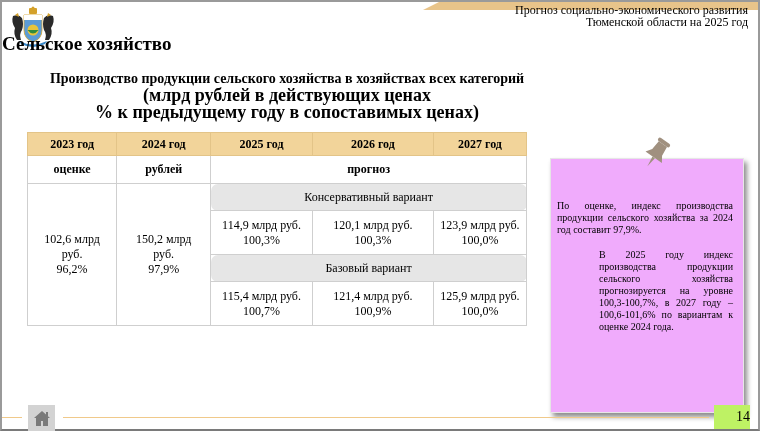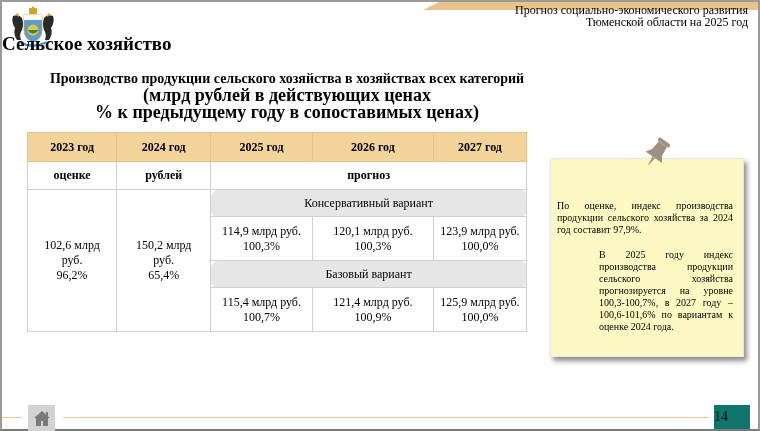--- a/index.html
+++ b/index.html
@@ -20,39 +20,39 @@
   .page-title { position: absolute; left: 0; width: 730px; top: 31px; text-align: left;
                 font-size: 19px; font-weight: bold; }
 
   .subtitle { position: absolute; left: 0; width: 570px; top: 68px; text-align: center;
               font-size: 14px; line-height: 17px; font-weight: bold; }
   .subtitle .it { font-size: 18px; }
 
   table.data { position: absolute; left: 25px; top: 130px; width: 500px; border-collapse: collapse;
                font-size: 12px; text-align: center; }
   table.data td { border: 1px solid #cfcfcf; vertical-align: middle; line-height: 15px; }
-  table.data tr.head td { background: #f2d49a; font-weight: bold; height: 29px; border-color: #e3c488; }
+  table.data tr.head td { background: #f2d49a; font-weight: bold; height: 23px; border-color: #e3c488; }
   table.data tr.stat td { font-weight: bold; height: 28px; }
   table.data td.variant { background: #e6e6e6; height: 27px; border-radius: 7px; }
   table.data td.val { height: 44px; }
 
-  .note-card { position: absolute; left: 548px; top: 156px; width: 194px; height: 199px; background: #fef9c3;
+  .note-card { position: absolute; left: 548px; top: 156px; width: 194px; height: 255px; background: #f0abfc;
                box-shadow: 3px 4px 5px rgba(0,0,0,0.45); border: 1px solid #e6e6e6; }
   .note-card p { font-size: 10px; line-height: 12px; text-align: justify; margin: 0 10px 0 6px; }
   .note-card p.first { margin-top: 41px; }
   .note-card p.second { margin-top: 13px; margin-left: 48px; }
 
   .pin { position: absolute; left: 636px; top: 134px; width: 36px; height: 36px; }
 
   .footer-line-left { position: absolute; left: 0; top: 415px; width: 20px; height: 1px; background: #f0c98a; }
   .footer-line { position: absolute; left: 61px; top: 415px; width: 646px; height: 1px; background: #f0c98a; }
   .home-btn { position: absolute; left: 26px; top: 403px; width: 27px; height: 26px; background: #d3d3d3;
               display: flex; align-items: center; justify-content: center; cursor: pointer; }
-  .page-num { position: absolute; left: 712px; top: 403px; width: 36px; height: 24px; background: #0f766e;
-              font-size: 14px; text-align: left; line-height: 24px; }
+  .page-num { position: absolute; left: 712px; top: 403px; width: 36px; height: 24px; background: #bef264;
+              font-size: 14px; text-align: right; line-height: 24px; }
 </style>
 </head>
 <body>
 
 <div class="slide">
 
   <div class="top-bar"></div>
 
   <svg class="emblem" viewBox="0 0 48 42">
 
@@ -109,21 +109,21 @@
     </tr>
     <tr>
       <td rowspan="4">
         <div>102,6 млрд</div>
         <div>руб.</div>
         <div>96,2%</div>
       </td>
       <td rowspan="4">
         <div>150,2 млрд</div>
         <div>руб.</div>
-        <div>65,4%</div>
+        <div>97,9%</div>
       </td>
       <td colspan="3" class="variant">Консервативный вариант</td>
     </tr>
     <tr>
       <td class="val">
         <div>114,9 млрд руб.</div>
         <div>100,3%</div>
       </td>
       <td class="val">
         <div>120,1 млрд руб.</div>

